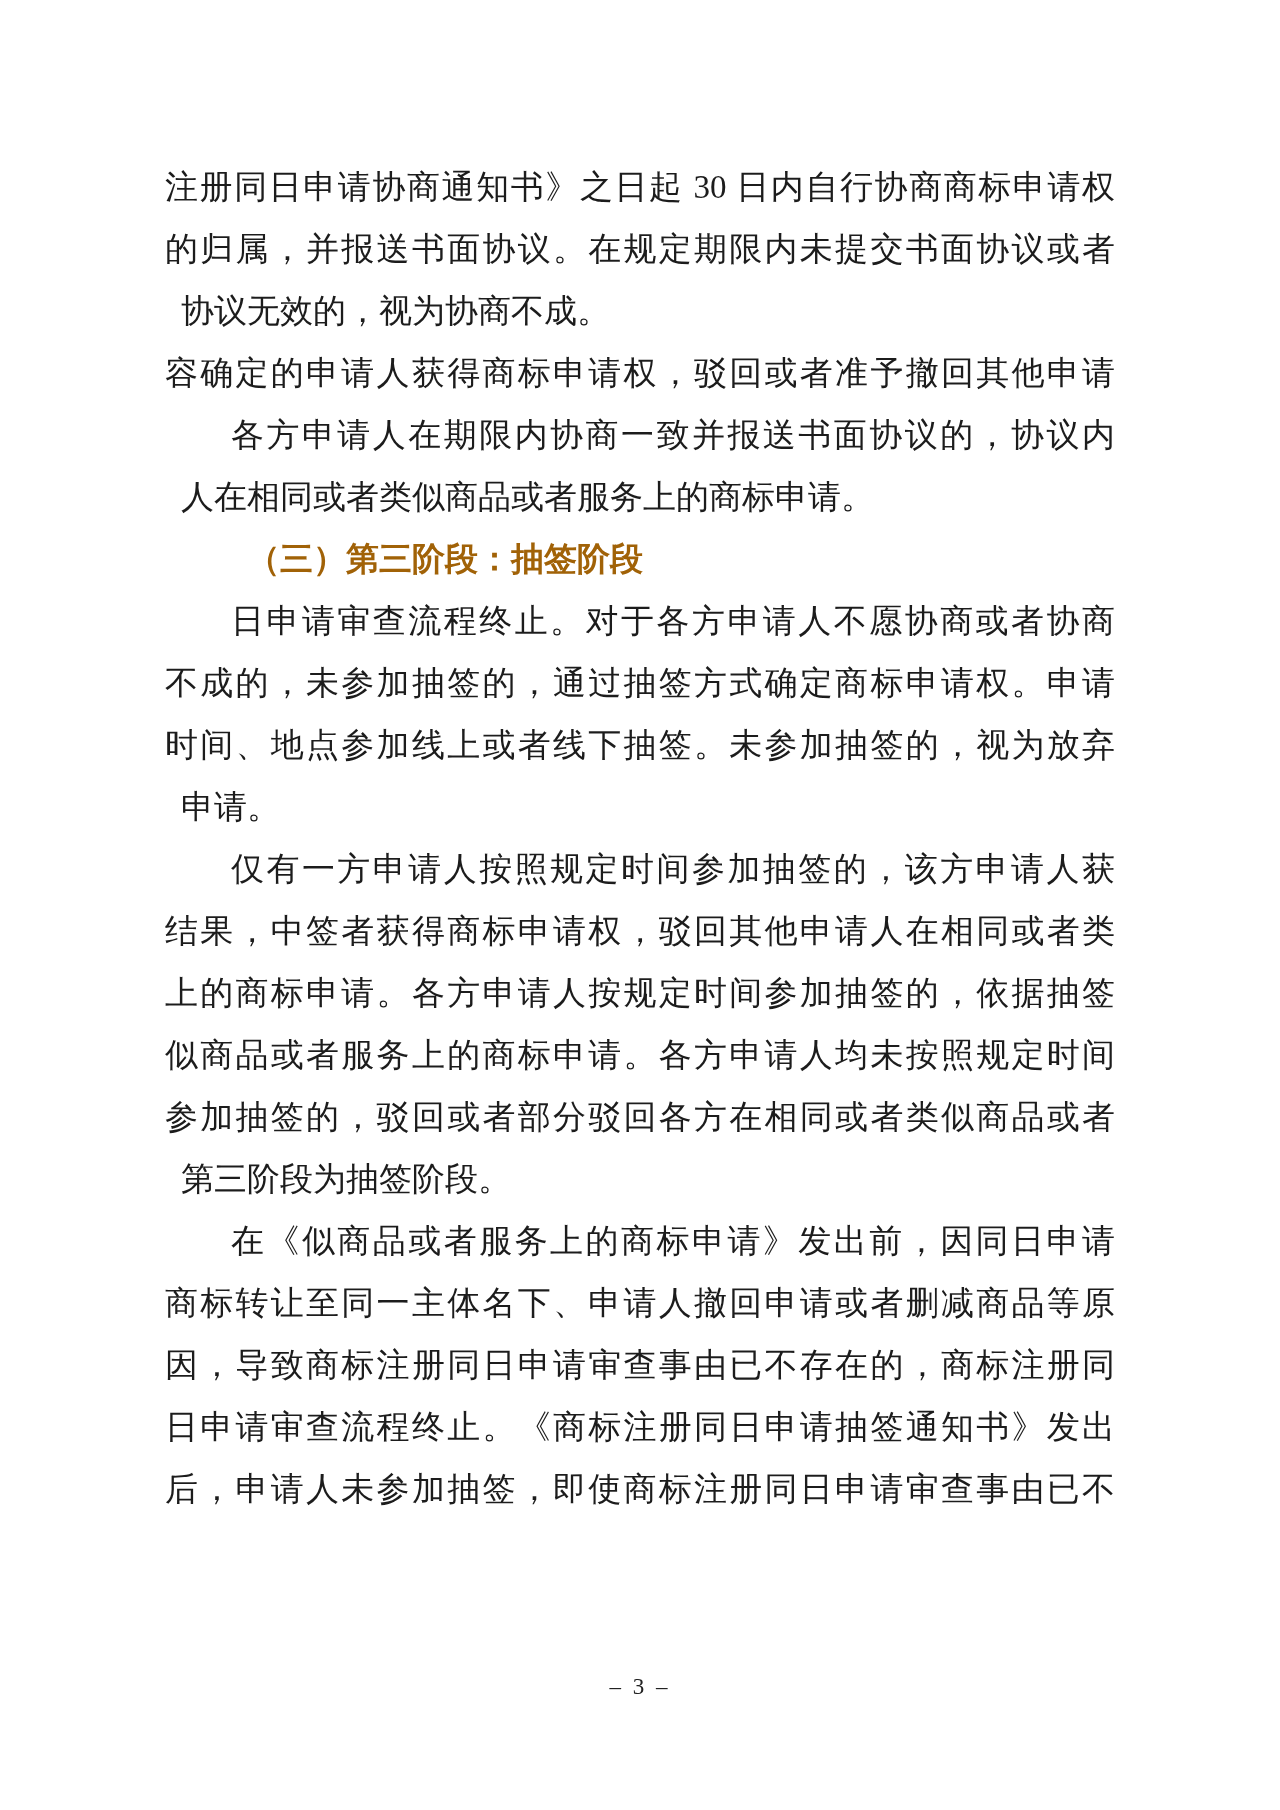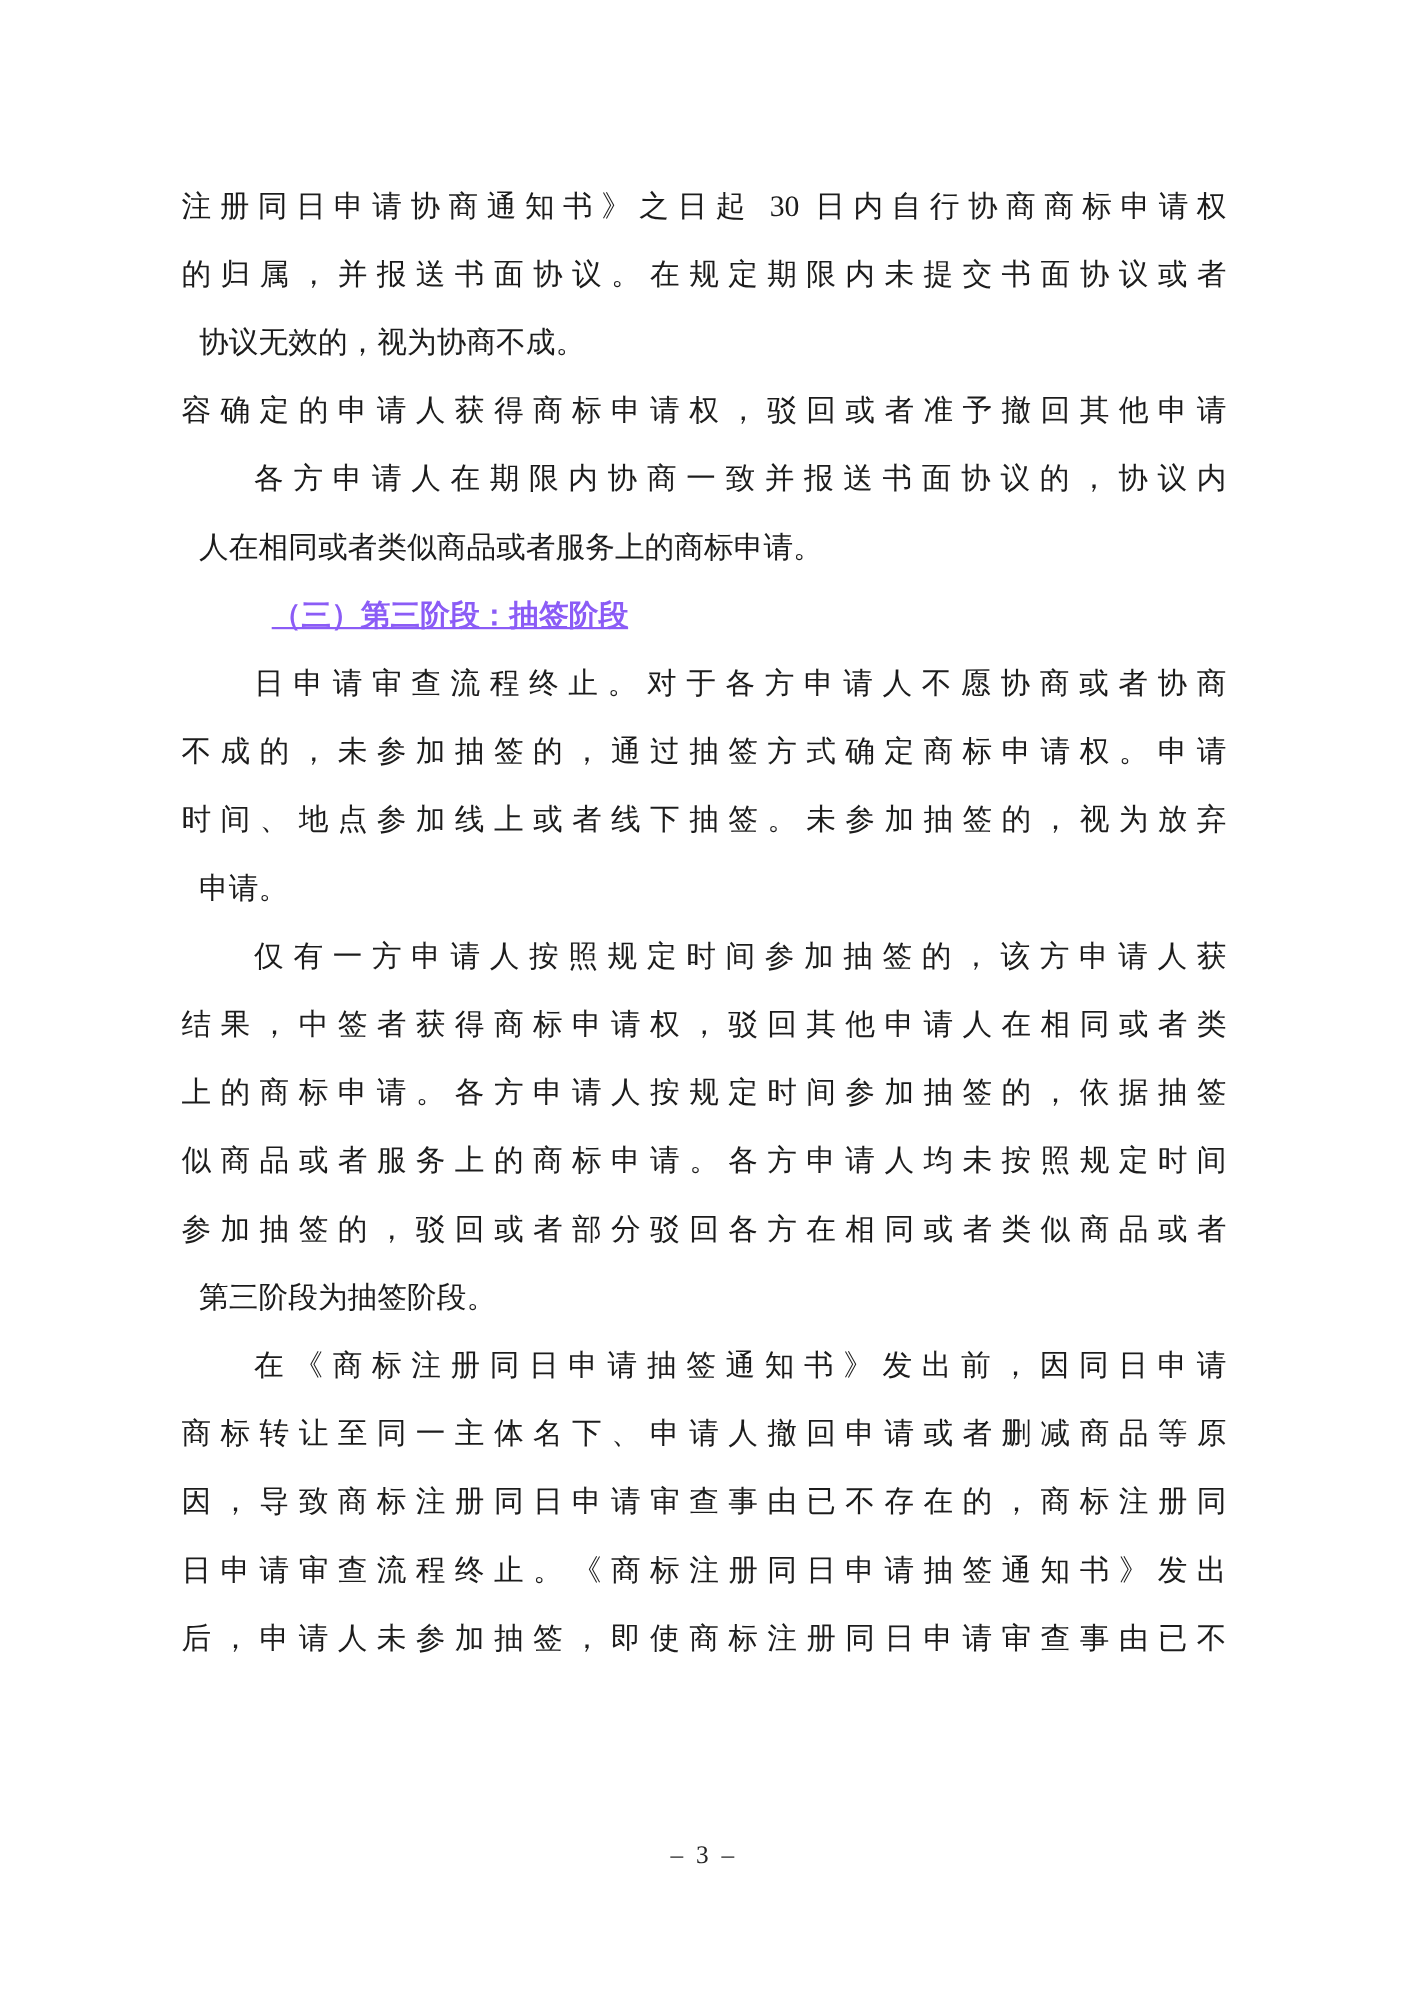--- a/index.html
+++ b/index.html
@@ -17,43 +17,42 @@
     font-family: "Liberation Serif", serif;
     color: #1c1c1c;
   }
   .text-block {
     position: absolute;
     left: 165px;
     top: 156px;
     width: 950px;
   }
   .line {
-    font-size: 27px;
+    font-size: 33px;
     line-height: 62px;
     height: 62px;
     overflow: hidden;
     white-space: pre;
     text-align: justify;
     text-align-last: justify;
     -moz-text-align-last: justify;
     text-justify: inter-character;
   }
   .line.no-just {
     text-align: left;
     text-align-last: auto;
     margin-left: 16px;
     -moz-text-align-last: auto;
   }
   .line.indent {
     padding-left: 66px;
   }
   .line.bold {
     font-weight: bold;
-    color: #8b5cf6;
-    text-decoration: underline;
+    color: #a16207;
   }
   .page-number {
     position: absolute;
     left: 0;
     top: 1674px;
     width: 1280px;
     text-align: center;
     font-size: 23px;
     letter-spacing: 3px;
     color: #222222;
@@ -74,20 +73,20 @@
       <div class="line indent">日申请审查流程终止。对于各方申请人不愿协商或者协商</div>
       <div class="line">不成的，未参加抽签的，通过抽签方式确定商标申请权。申请</div>
       <div class="line">时间、地点参加线上或者线下抽签。未参加抽签的，视为放弃</div>
       <div class="line no-just">申请。</div>
       <div class="line indent">仅有一方申请人按照规定时间参加抽签的，该方申请人获</div>
       <div class="line">结果，中签者获得商标申请权，驳回其他申请人在相同或者类</div>
       <div class="line">上的商标申请。各方申请人按规定时间参加抽签的，依据抽签</div>
       <div class="line">似商品或者服务上的商标申请。各方申请人均未按照规定时间</div>
       <div class="line">参加抽签的，驳回或者部分驳回各方在相同或者类似商品或者</div>
       <div class="line no-just">第三阶段为抽签阶段。</div>
-      <div class="line indent">在《商标注册同日申请抽签通知书》发出前，因同日申请</div>
+      <div class="line indent">在《似商品或者服务上的商标申请》发出前，因同日申请</div>
       <div class="line">商标转让至同一主体名下、申请人撤回申请或者删减商品等原</div>
       <div class="line">因，导致商标注册同日申请审查事由已不存在的，商标注册同</div>
       <div class="line">日申请审查流程终止。《商标注册同日申请抽签通知书》发出</div>
       <div class="line">后，申请人未参加抽签，即使商标注册同日申请审查事由已不</div>
     </div>
   <div class="page-number">– 3 –</div>
 </div>
 
 </body></html>

